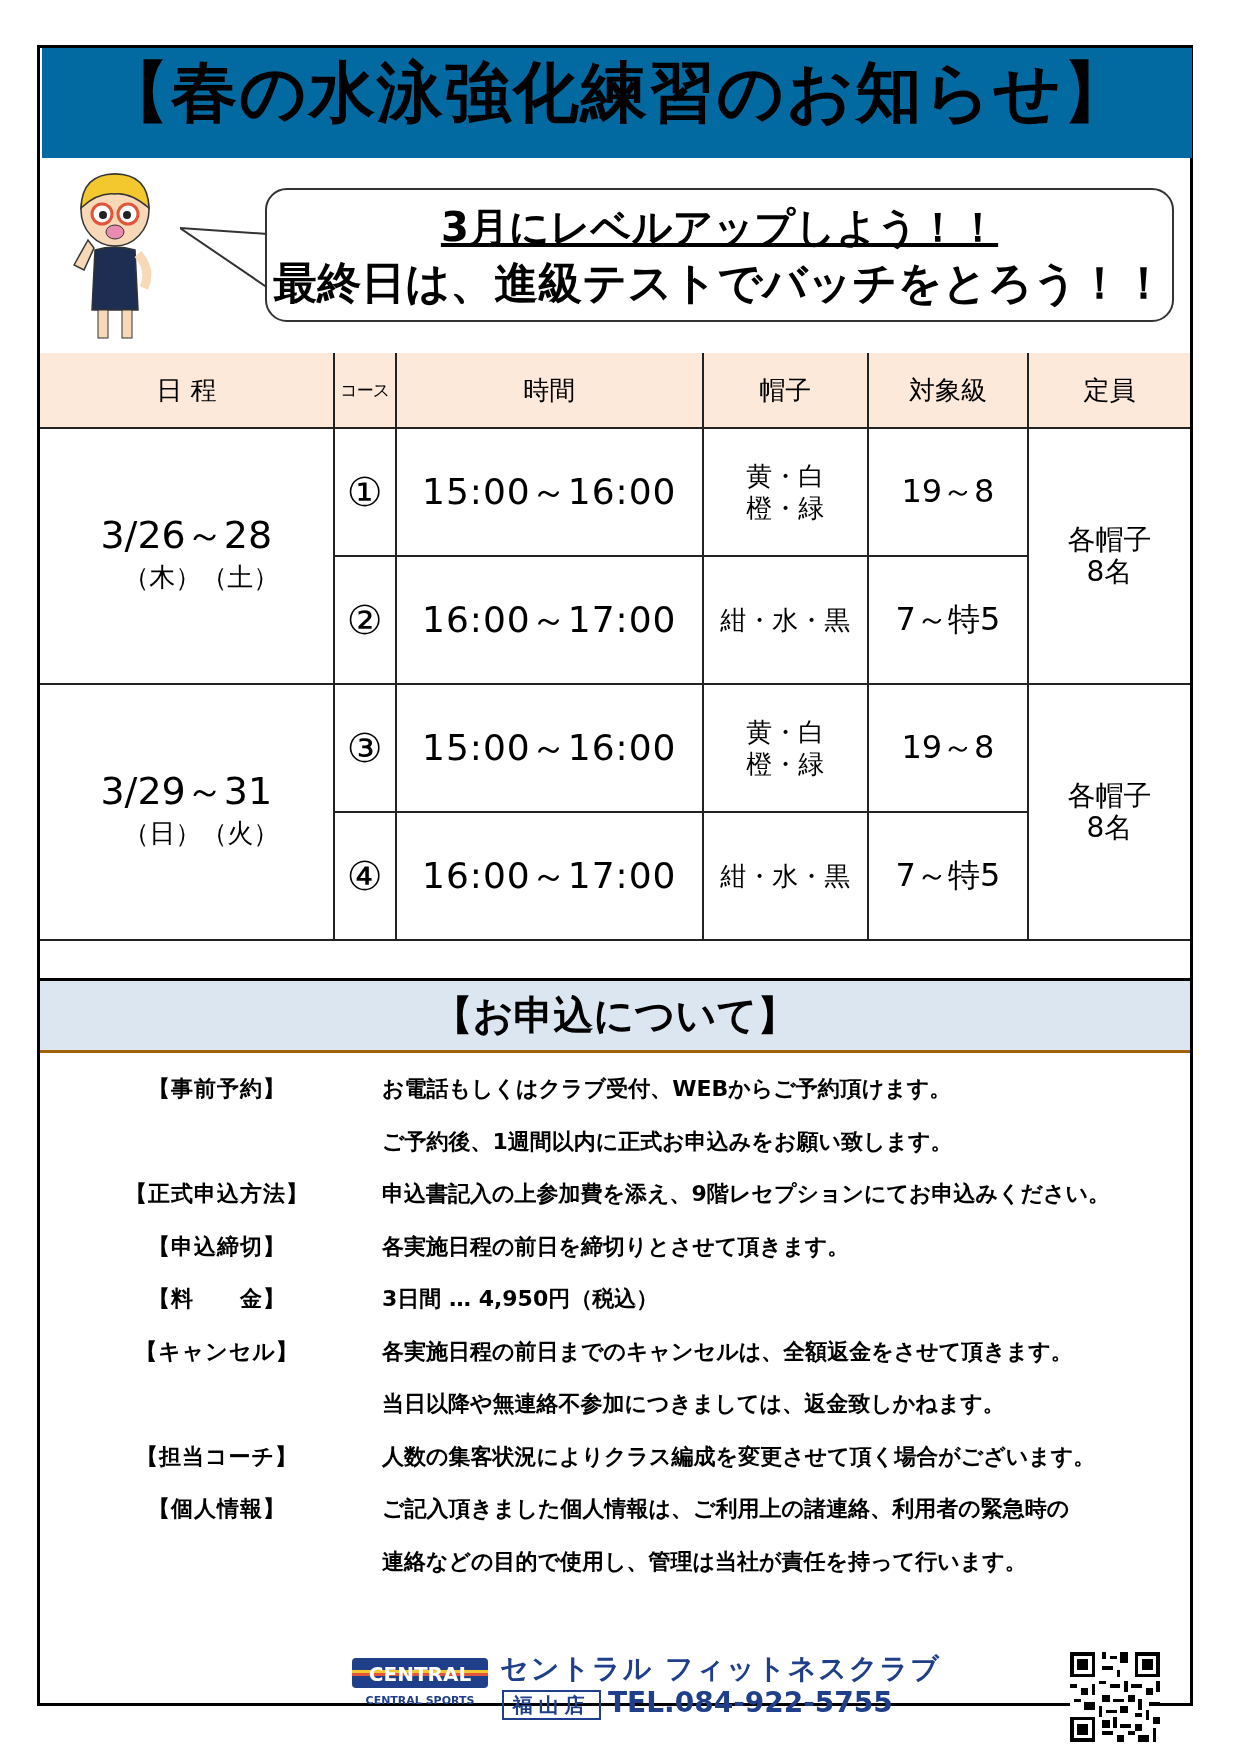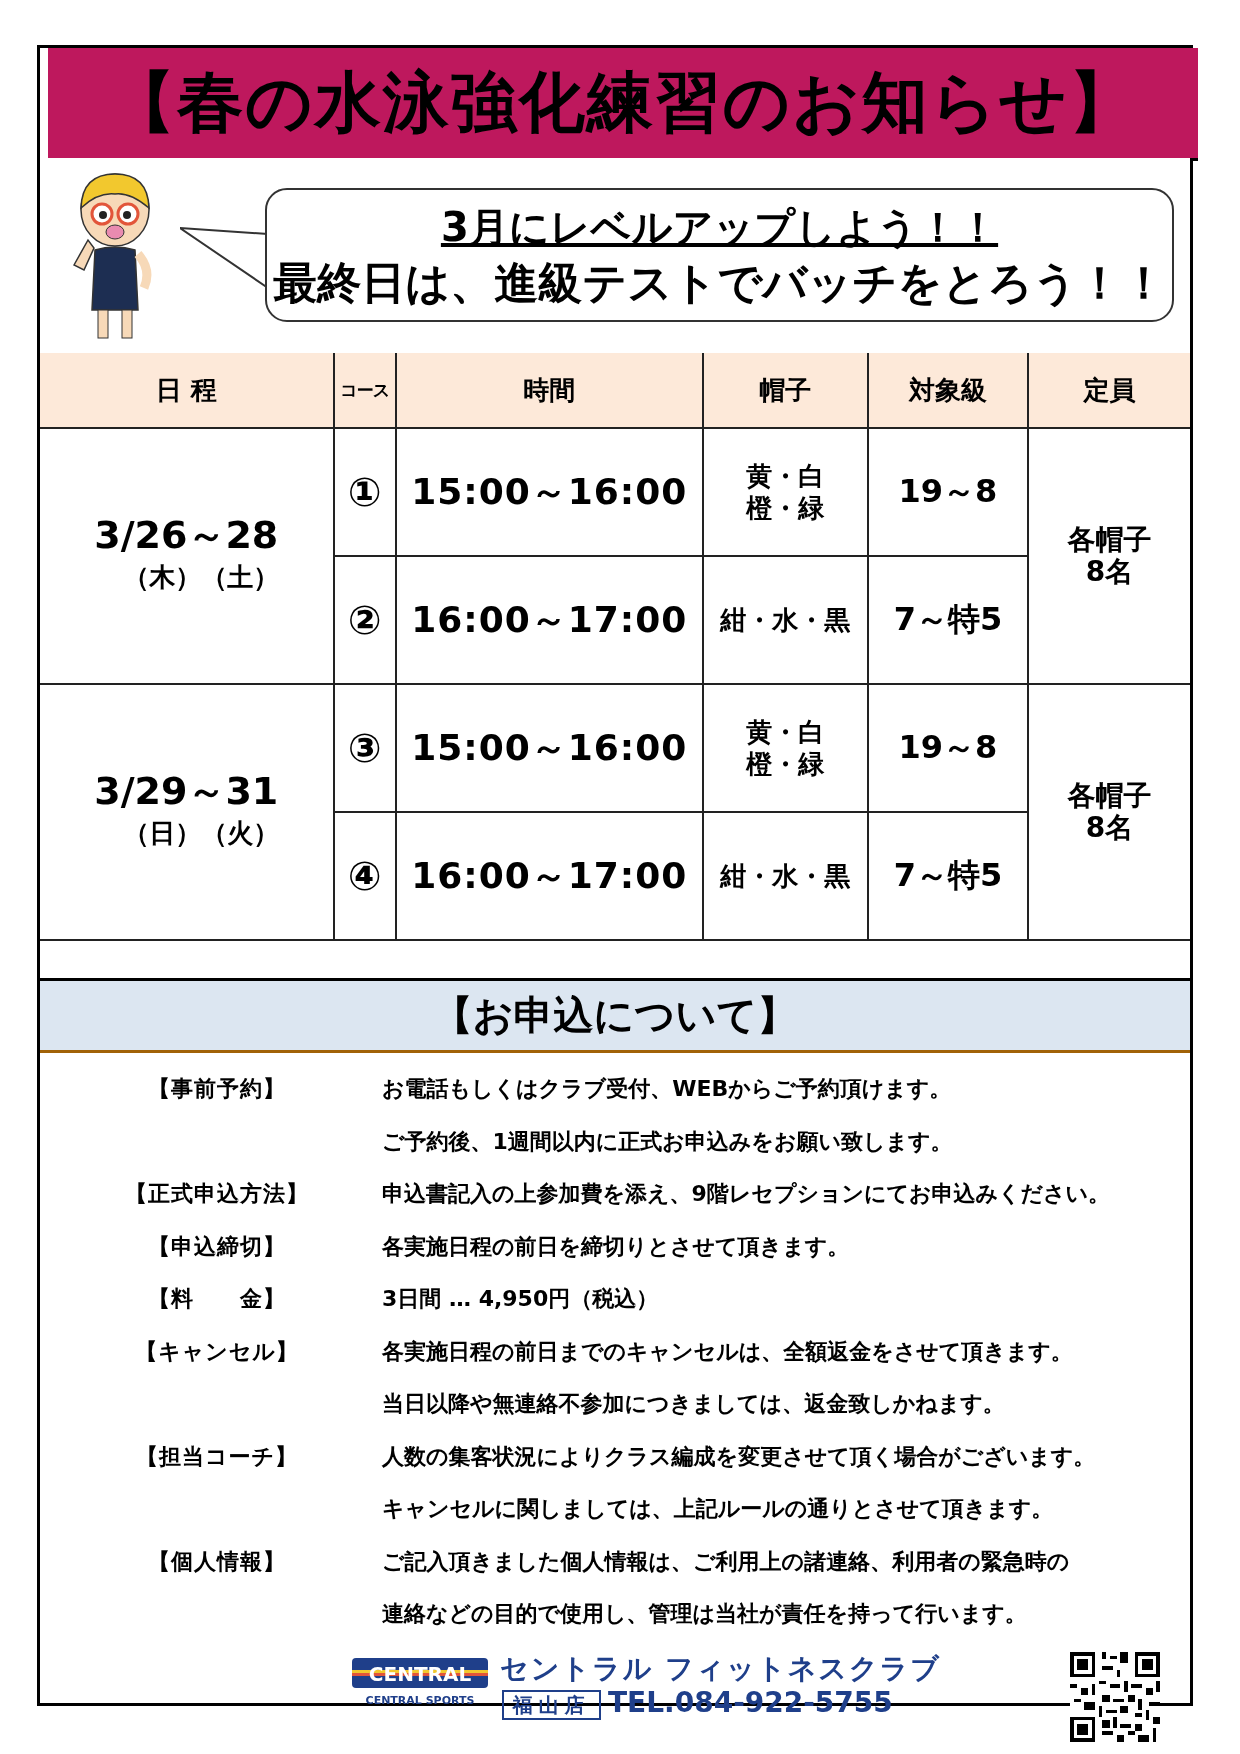--- a/index.html
+++ b/index.html
@@ -1,28 +1,28 @@
 <!DOCTYPE html>
 <html><head>
 <meta charset="utf-8">
 <style>
   html, body { margin: 0; padding: 0; background: #ffffff; }
   body { width: 1240px; height: 1754px; position: relative; font-family: "DejaVu Sans", sans-serif; color: #000; overflow: hidden; }
   .frame { position: absolute; left: 37px; top: 45px; width: 1156px; height: 1661px; border: 3px solid #000; box-sizing: border-box; }
-  .title-bar { position: absolute; left: 8px; top: 0; width: 100%; height: 110px; background: #be185d; border-bottom: 3px solid #000; display: flex; align-items: center; justify-content: center; }
+  .title-bar { position: absolute; left: 2px; top: 0; width: 100%; height: 110px; background: #0369a1; border-bottom: 3px solid #000; display: flex; justify-content: center; }
   .title-bar span { font-size: 66px; font-weight: bold; letter-spacing: 2px; }
   .intro { position: absolute; left: 0; top: 110px; width: 100%; height: 195px; border-bottom: 3px solid #000; background: #fff; }
   .mascot { position: absolute; left: 20px; top: 12px; width: 110px; height: 175px; }
   .bubble { position: absolute; left: 225px; top: 30px; width: 905px; height: 130px; border: 2px solid #333; border-radius: 22px; background: #fff; display: flex; flex-direction: column; align-items: center; justify-content: center; }
   .bubble-tail { position: absolute; left: 140px; top: 60px; width: 90px; height: 80px; }
   .bubble .line { font-weight: bold; line-height: 56px; }
   .bubble .l1 { font-size: 40px; text-decoration: underline; }
   .bubble .l2 { font-size: 44px; }
   table.sched { position: absolute; left: 0; top: 305px; width: 100%; border-collapse: collapse; table-layout: fixed; }
-  table.sched th, table.sched td { border: 2px solid #222; text-align: center; vertical-align: middle; font-weight: bold; padding: 0; }
+  table.sched th, table.sched td { border: 2px solid #222; text-align: center; vertical-align: middle; font-weight: normal; padding: 0; }
   table.sched tr:first-child th { border-top: none; }
   table.sched th:first-child, table.sched td.date { border-left: none; }
   table.sched th:last-child, table.sched td.cap { border-right: none; }
   table.sched thead th { background: #fde9d9; height: 74px; font-size: 26px; }
   table.sched thead th.course-h { font-size: 17px; letter-spacing: -1px; }
   table.sched tbody td { height: 126px; }
   td.date { font-size: 38px; line-height: 42px; }
   td.date .dow { font-size: 26px; display: block; padding-left: 30px; }
   td.course { font-size: 40px; }
   td.time { font-size: 36px; letter-spacing: 1px; }
@@ -180,24 +180,20 @@
       </div>
     <div class="info-row">
         <div class="info-label"></div>
         <div class="info-text">当日以降や無連絡不参加につきましては、返金致しかねます。</div>
       </div>
     <div class="info-row">
         <div class="info-label">【担当コーチ】</div>
         <div class="info-text">人数の集客状況によりクラス編成を変更させて頂く場合がございます。</div>
       </div>
     <div class="info-row">
-        <div class="info-label"></div>
-        <div class="info-text">キャンセルに関しましては、上記ルールの通りとさせて頂きます。</div>
-      </div>
-    <div class="info-row">
         <div class="info-label">【個人情報】</div>
         <div class="info-text">ご記入頂きました個人情報は、ご利用上の諸連絡、利用者の緊急時の</div>
       </div>
     <div class="info-row">
         <div class="info-label"></div>
         <div class="info-text">連絡などの目的で使用し、管理は当社が責任を持って行います。</div>
       </div>
   </div>
 
   <div class="footer">

